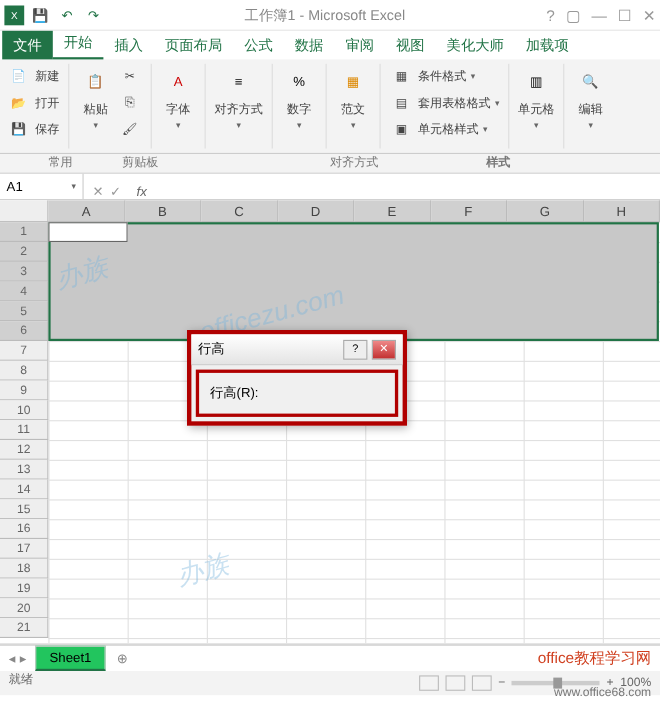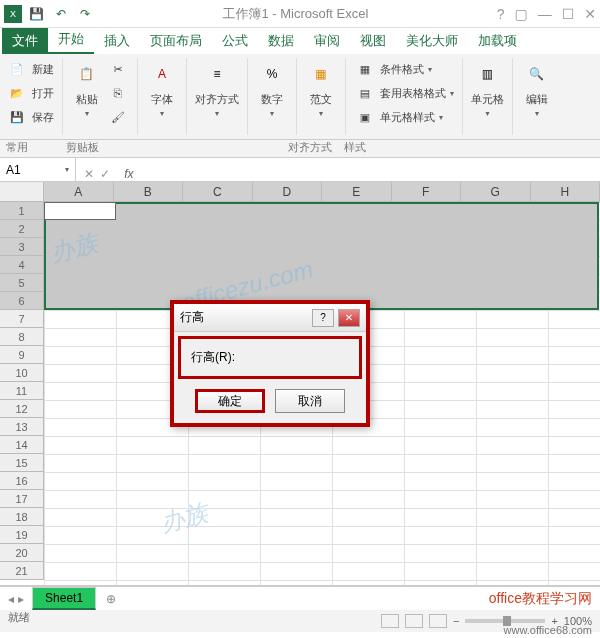--- a/index.html
+++ b/index.html
@@ -26,21 +26,21 @@
 .ribbon-vert { display: flex; flex-direction: column; gap: 2px; font-size: 11px; color: #444; }
 .ribbon-vert-item { display: flex; align-items: center; gap: 4px; cursor: pointer; }
 .ribbon-stack { display: flex; flex-direction: column; align-items: center; gap: 2px; cursor: pointer; }
 .ribbon-stack-label { font-size: 11px; color: #444; }
 .icon-box { width: 22px; height: 22px; display: flex; align-items: center; justify-content: center; }
 .big-icon { width: 32px; height: 32px; display: flex; align-items: center; justify-content: center; }
 .drop-arrow { font-size: 8px; color: #666; }
 
 
 .group-labels { height: 18px; background: #f3f3f3; display: flex; padding: 0 6px; font-size: 11px; color: #777; border-bottom: 1px solid #ccc; }
-.group-label { text-align: left; }
+.group-label { text-align: right; }
 
 
 .formula-row { height: 24px; display: flex; align-items: flex-end; border-bottom: 1px solid #ccc; background: #fff; }
 .name-box { width: 76px; height: 100%; border-right: 1px solid #ccc; display: flex; align-items: center; padding: 0 6px; font-size: 12px; justify-content: space-between; }
 .fb-btns { display: flex; gap: 6px; padding: 0 8px; color: #999; }
 .fx { font-style: italic; color: #666; padding: 0 6px; }
 
 
 .grid-wrap { position: relative; height: 404px; overflow: hidden; border-bottom: 1px solid #ccc; }
 .corner { position: absolute; left: 0; top: 0; width: 44px; height: 20px; background: #eee; border-right: 1px solid #bbb; border-bottom: 1px solid #bbb; }
@@ -212,21 +212,21 @@
       <span class="drop-arrow">▾</span>
     </div>
   </div>
 </div>
 
 <div class="group-labels">
   <div class="group-label" style="width:60px;">常用</div>
   <div class="group-label" style="width:78px;">剪贴板</div>
   <div class="group-label" style="width:144px;"></div>
   <div class="group-label" style="width:56px;">对齐方式</div>
-  <div class="group-label" style="width:120px;">样式</div>
+  <div class="group-label" style="width:120px;font-weight:bold;">样式</div>
 </div>
 
 <div class="formula-row">
   <div class="name-box">
     <span>A1</span>
     <span class="drop-arrow">▾</span>
   </div>
   <div class="fb-btns">
     <span>✕</span>
     <span>✓</span>
@@ -313,24 +313,20 @@
   <div class="dialog-title">
     <span class="dialog-title-text">行高</span>
     <div class="dialog-title-btns">
       <div class="dlg-btn">?</div>
       <div class="dlg-btn dlg-close">✕</div>
     </div>
   </div>
   <div class="dialog-body">
     <span>行高(R):</span>
   </div>
-  <div class="dialog-footer">
-    <button class="ok">确定</button>
-    <button>取消</button>
-  </div>
 </div>
 
 <div class="sheet-row">
   <div class="sheet-nav">
       <span>◂</span>
       <span>▸</span>
     </div>
   <div class="sheet-tab">Sheet1</div>
   <div class="sheet-add">⊕</div>
   <div class="brand-text">office教程学习网</div>

